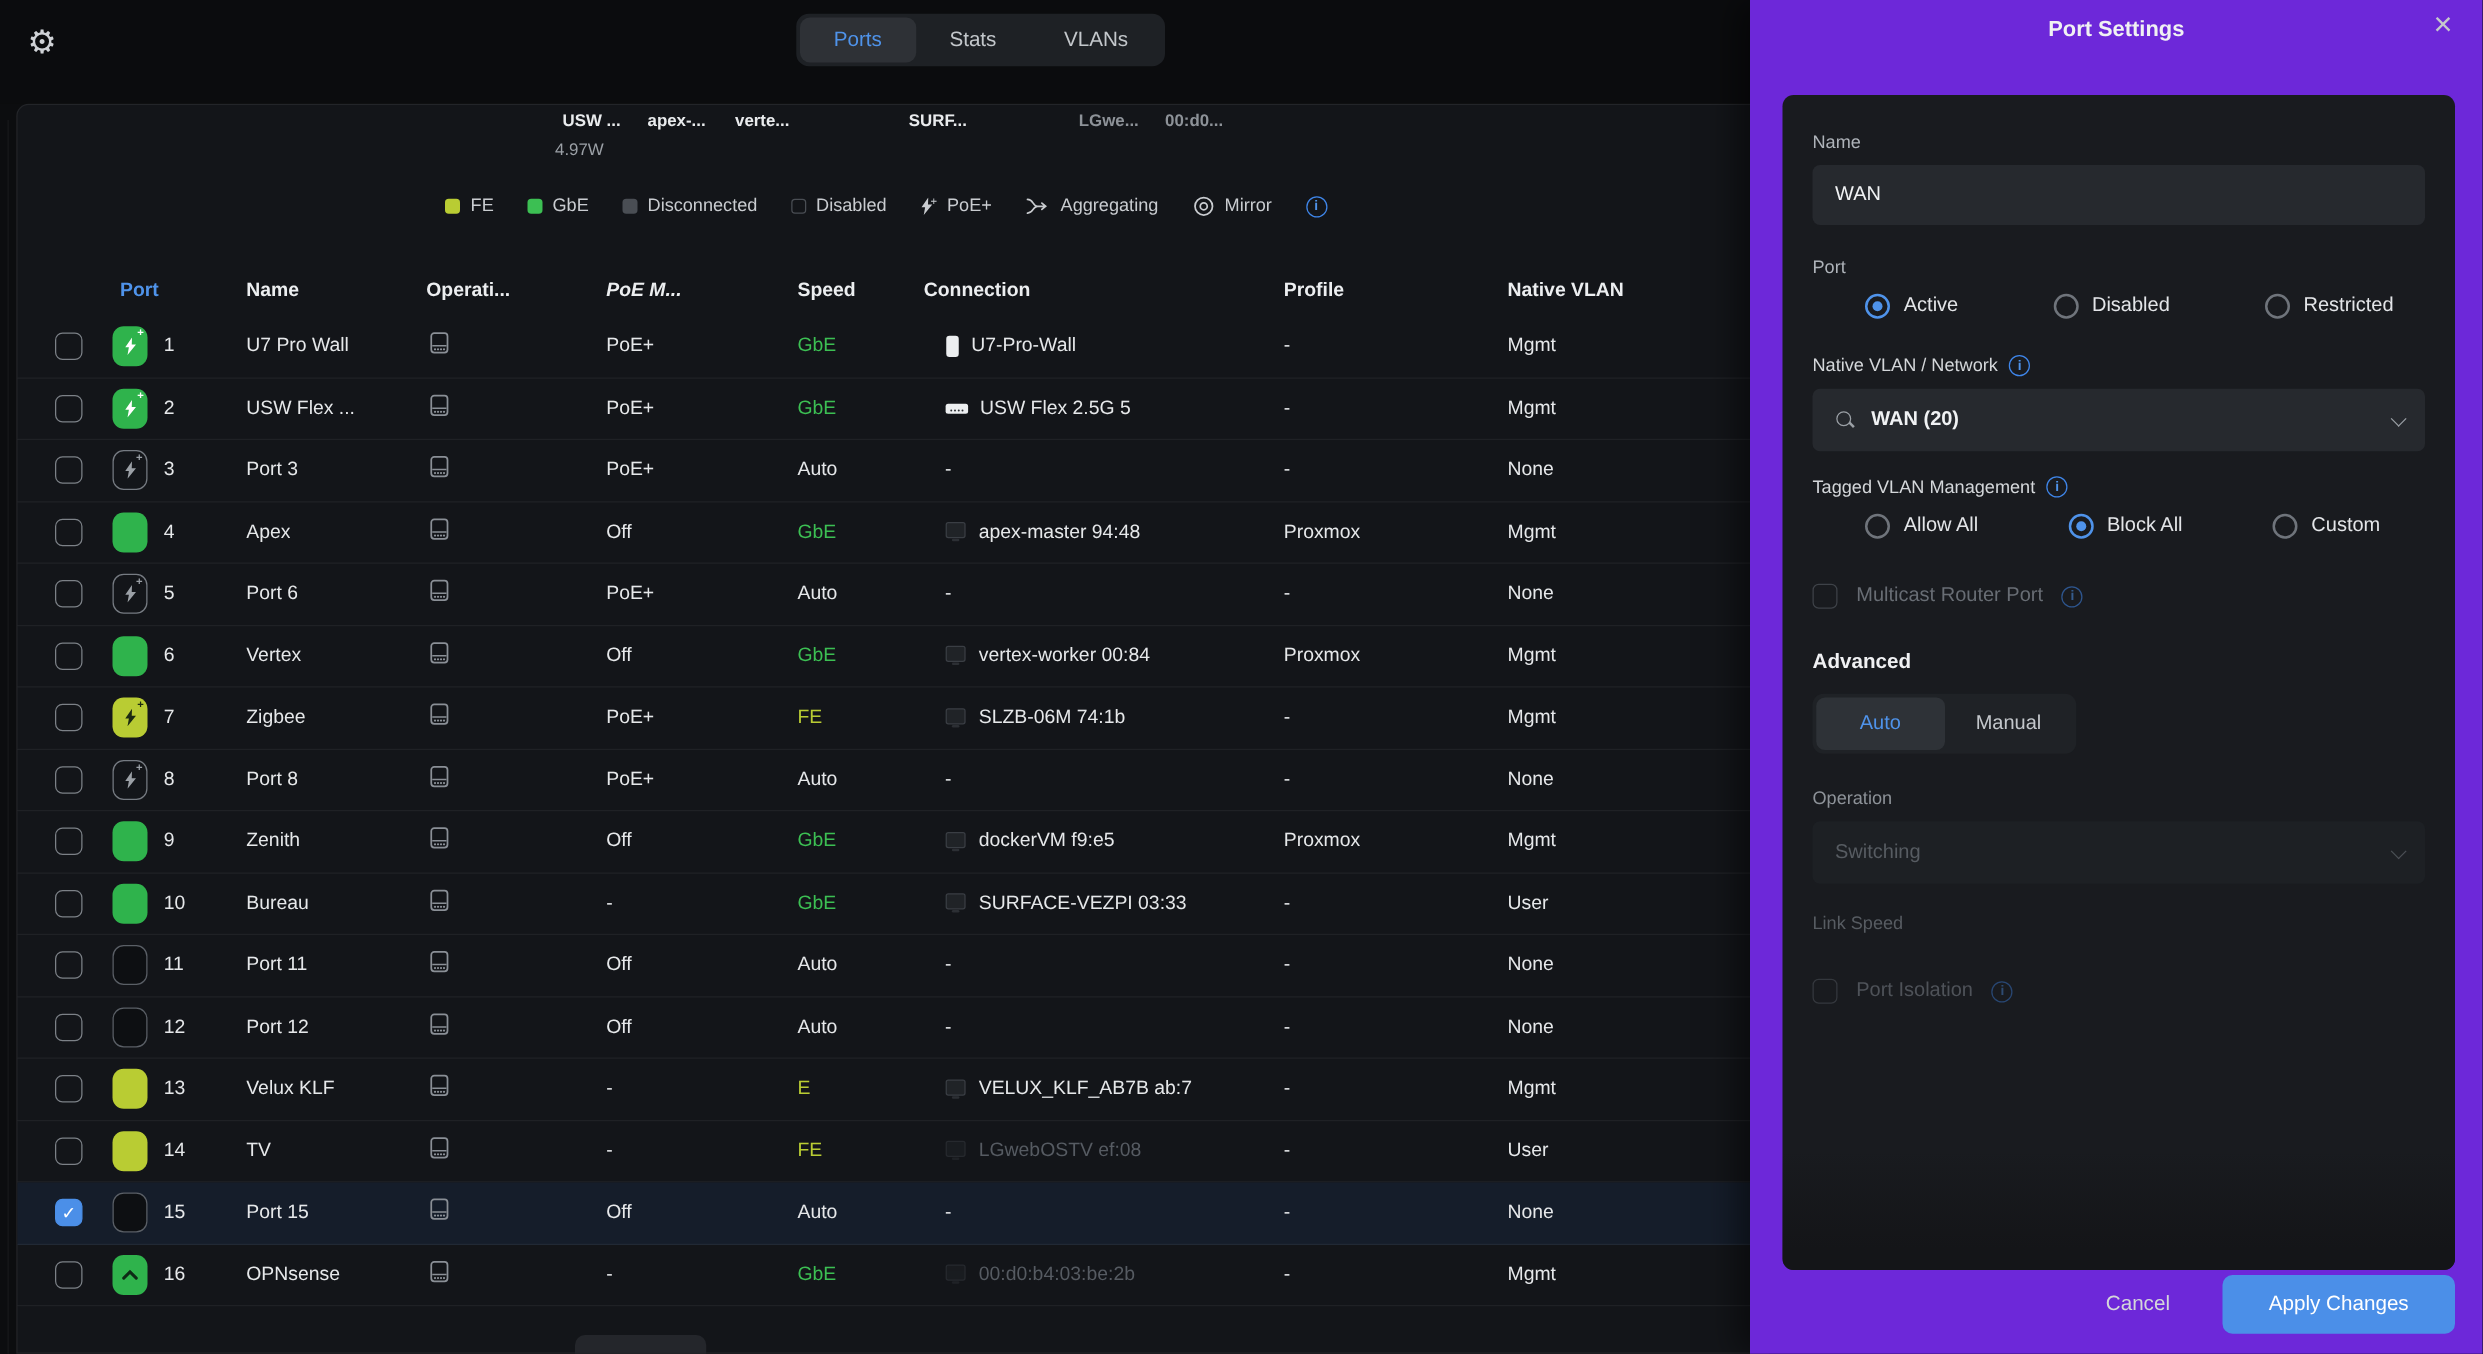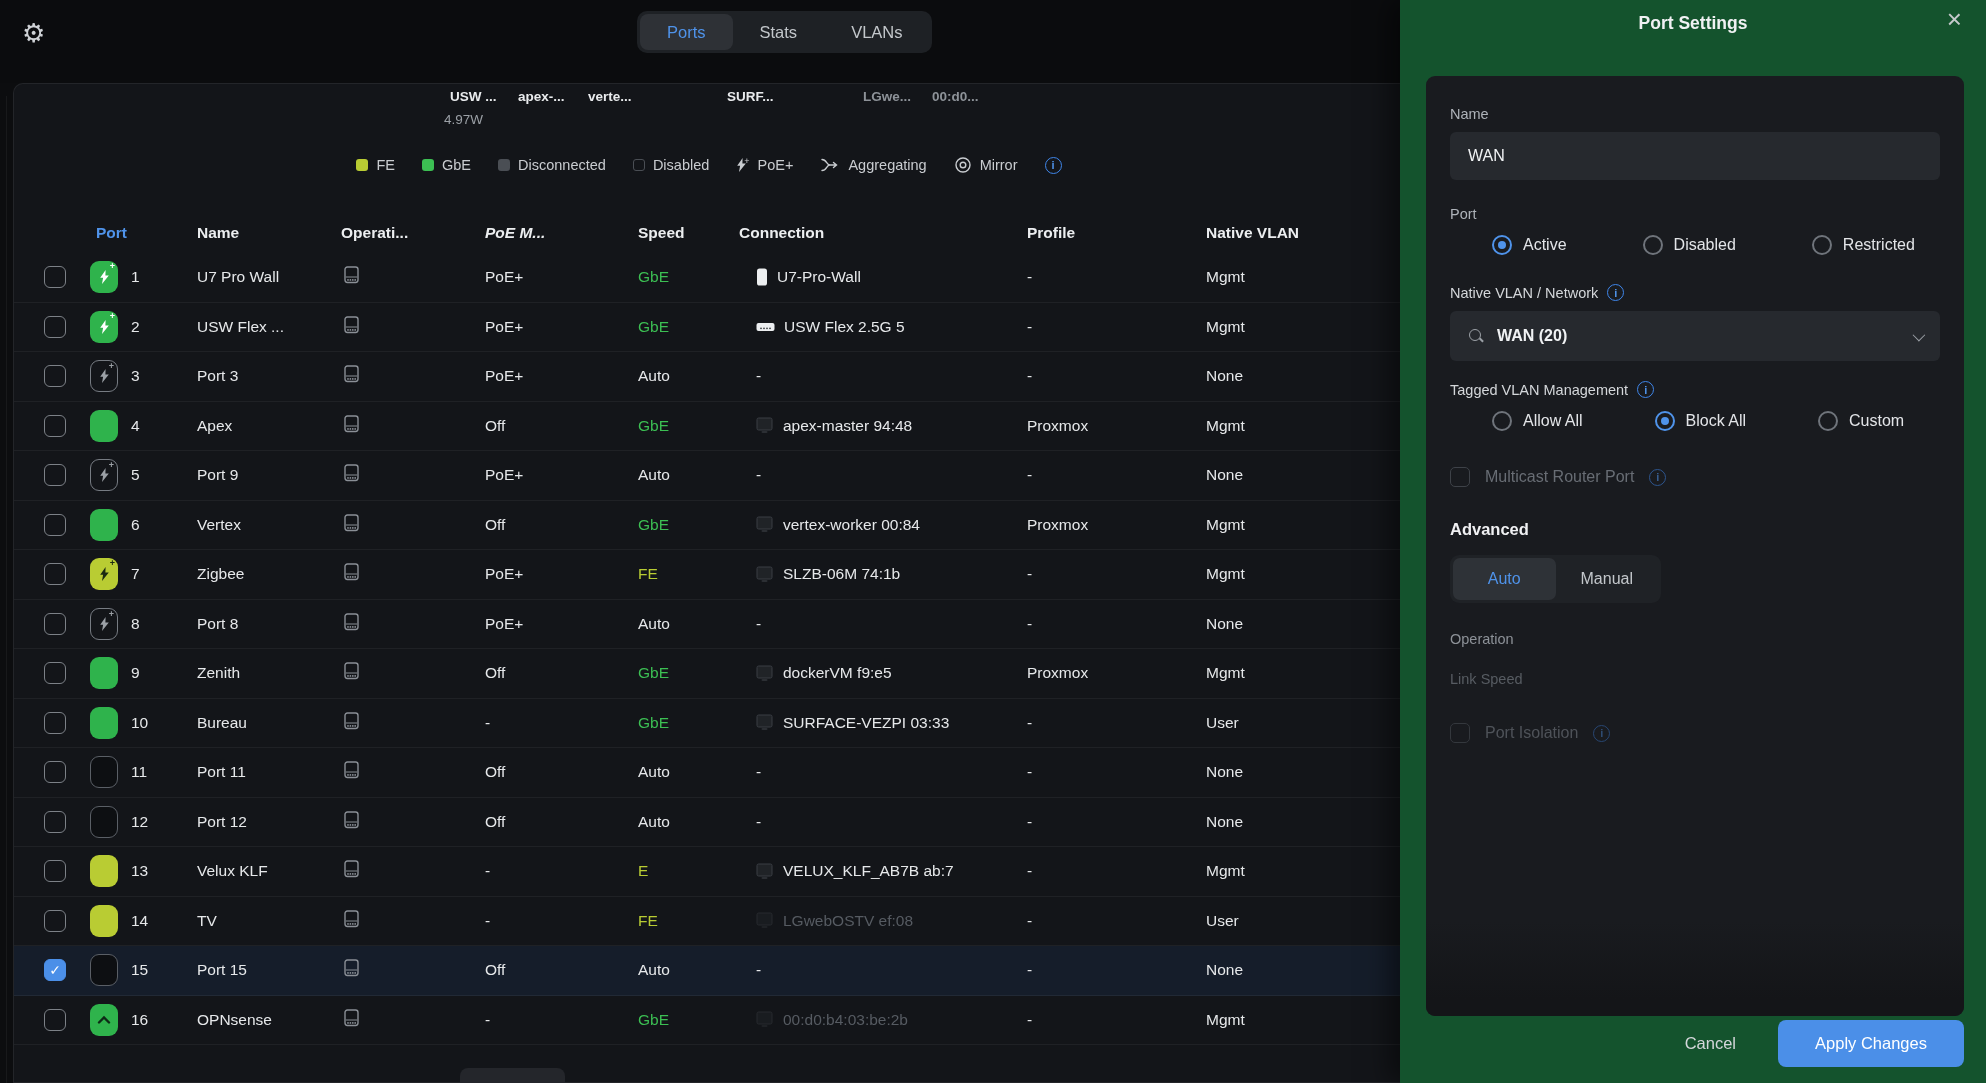--- a/index.html
+++ b/index.html
@@ -62,21 +62,21 @@
   .pi-uplink { background:#2fb34c; color:#0e2a16; }
 
   .conn-ico { flex:0 0 auto; display:flex; }
   .conn-ico.dimico { opacity:.5; }
 
   #pagestub { position:absolute; left:460px; top:1068px; width:105px; height:15px;
     background:#24262b; border-radius:8px 8px 0 0; }
 
   
   #panel { position:absolute; left:1400px; top:0; width:586px; height:1083px;
-    background:#14532d; box-shadow:-10px 0 26px rgba(0,0,0,.5); }
+    background:#6d28d9; box-shadow:-10px 0 26px rgba(0,0,0,.5); }
   #panel-title { position:absolute; left:0; top:13px; width:586px; text-align:center;
     font-size:17.5px; font-weight:700; color:#f0f1f3; }
   #panel-close { position:absolute; right:24px; top:6px; font-size:26px; color:#c6c9cc; cursor:pointer; line-height:26px;}
   #pcard { position:absolute; left:26px; top:76px; width:538px; height:940px;
     background:#191b1f; border-radius:9px; padding:30px 24px 0 24px; overflow:hidden; }
   #pcard::after { content:""; position:absolute; left:0; bottom:0; width:100%; height:95px;
     background:linear-gradient(to bottom, rgba(20,21,24,0) 0%, #141518 82%); pointer-events:none; }
 
   .flabel { font-size:14.5px; color:#aeb3b9; }
   .flabel-row { display:flex; align-items:center; gap:9px; }
@@ -332,21 +332,21 @@
       </div>
       <div class="trow">
         <div class="cell c-check cb"></div>
         <div class="cell c-icon pi pi-poe-idle">
           <svg width="11" height="14" viewBox="0 0 11 14">
             <path d="M6.6 0 1.2 7.8h2.9L3 14l6.8-8.4H6.4z" fill="#9ba0a6"></path>
           </svg>
           <span class="plus">+</span>
         </div>
         <div class="cell c-num">5</div>
-        <div class="cell c-name">Port 9</div>
+        <div class="cell c-name">Port 6</div>
         <div class="cell c-op"><svg width="21" height="19" viewBox="0 0 21 19">
             <rect x="4" y="1.5" width="13" height="15.5" rx="2.4" fill="none" stroke="#8a8f96" stroke-width="1.4"></rect>
             <line x1="4.8" y1="11.5" x2="16.2" y2="11.5" stroke="#8a8f96" stroke-width="1.2"></line>
             <circle cx="7" cy="14.4" r=".9" fill="#8a8f96"></circle>
             <circle cx="9.4" cy="14.4" r=".9" fill="#8a8f96"></circle>
             <circle cx="11.8" cy="14.4" r=".9" fill="#8a8f96"></circle>
             <circle cx="14.2" cy="14.4" r=".9" fill="#8a8f96"></circle>
           </svg></div>
         <div class="cell c-poe">PoE+</div>
         <div class="cell c-speed">Auto</div>
@@ -707,20 +707,24 @@
       <span class="info dimmed">i</span>
     </div>
 
     <div class="section-h" style="margin-top:33px;">Advanced</div>
     <div id="segmented">
         <div class="seg active">Auto</div>
         <div class="seg">Manual</div>
       </div>
 
     <div class="flabel" style="margin-top:28px; color:#8d9298;">Operation</div>
+    <div class="dropdown disabled">
+      <span class="val">Switching</span>
+      <span class="chev"></span>
+    </div>
 
     <div class="flabel dimmer" style="margin-top:24px;">Link Speed</div>
 
 
     <div class="pcheck-row" style="margin-top:36px; opacity:.75;">
       <span class="pcb dis"></span>
       <span class="pcheck-label" style="color:#60656c;">Port Isolation</span>
       <span class="info dimmed">i</span>
     </div>
   </div>

